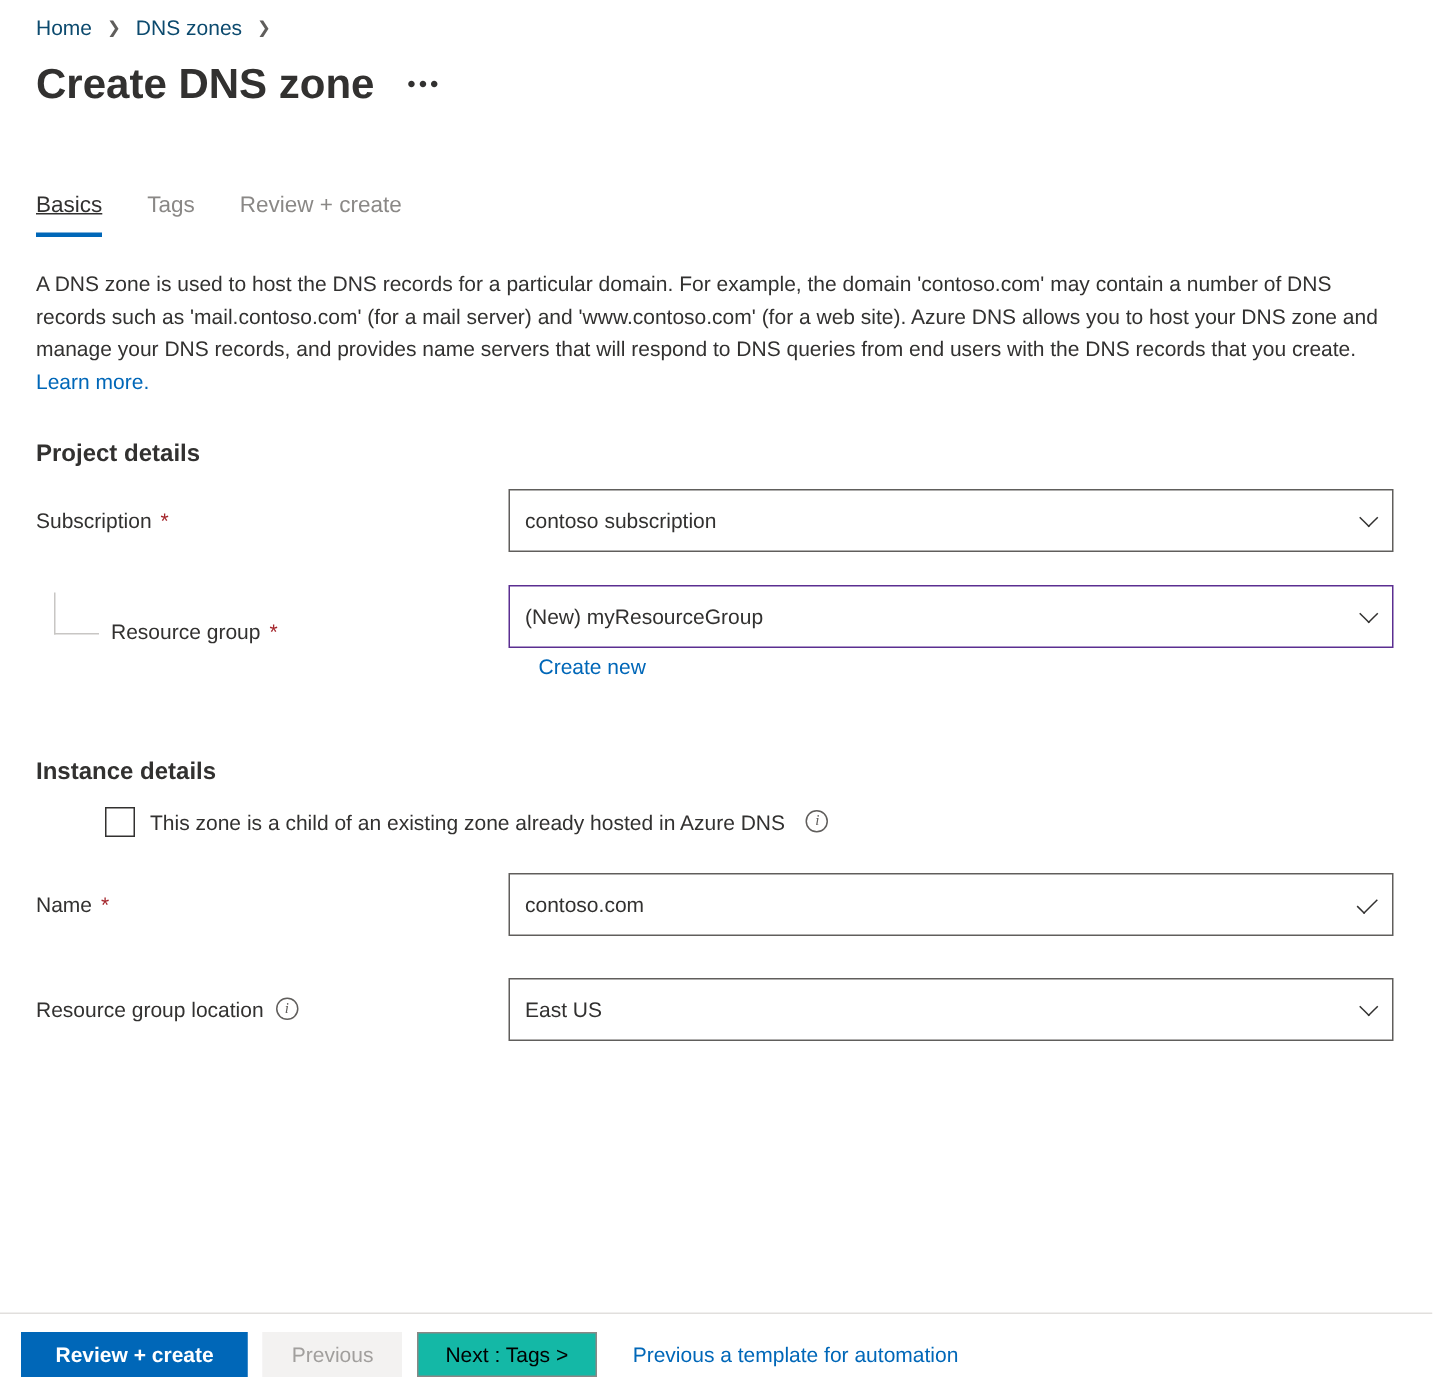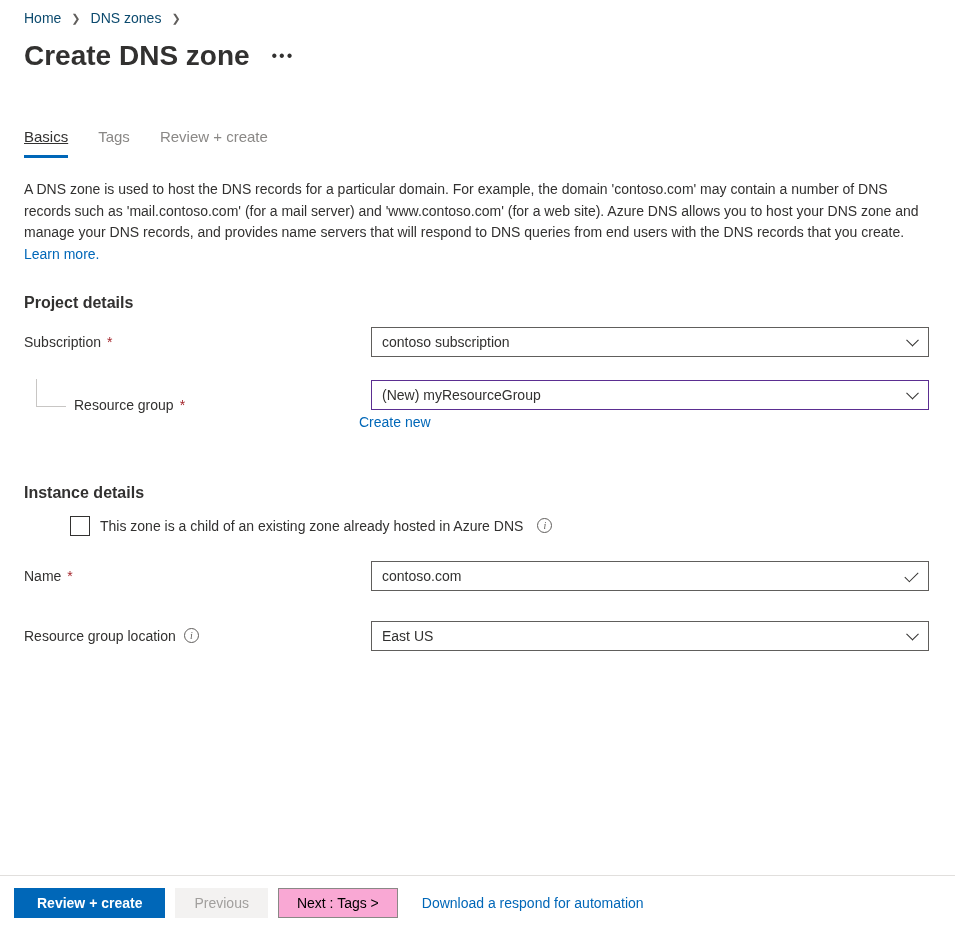--- a/index.html
+++ b/index.html
@@ -115,29 +115,28 @@
     cursor: default;
     margin-left: 4px;
   }
   .field-control {
     flex: 1;
     max-width: 590px;
   }
   .select-box {
     position: relative;
     border: 1px solid #605e5c;
-    height: 30px;
+    height: 42px;
     padding: 4px 30px 4px 10px;
     font-size: 14px;
     background: #fff;
     cursor: pointer;
     display: flex;
     align-items: center;
     color: #323130;
-    margin-left: 32px;
   }
   .select-box.highlighted { border-color: #5b2e91; }
   .select-box.validated::after {
     content: "";
     position: absolute;
     right: 10px;
     top: 50%;
     transform: translateY(-60%) rotate(-45deg);
     width: 12px; height: 6px;
     border-left: 1.5px solid #323130;
@@ -182,21 +181,21 @@
     padding: 12px 14px;
     display: flex;
     align-items: center;
     gap: 10px;
   }
   .btn {
     height: 30px;
     padding: 0 18px;
     font-size: 14px;
     border: 1px solid #8a8886;
-    background: #f9a8d4;
+    background: #14b8a6;
     cursor: pointer;
     display: inline-flex;
     align-items: center;
     justify-content: center;
   }
   .btn.primary {
     background: #0067b8;
     color: #fff;
     border-color: #0067b8;
     font-weight: 600;
@@ -303,14 +302,14 @@
       </div>
     </div>
   </div>
 
 </div>
 
 <div class="footer">
   <button class="btn primary">Review + create</button>
   <button class="btn disabled">Previous</button>
   <button class="btn">Next : Tags &gt;</button>
-  <a href="#" class="footer-link">Download a respond for automation</a>
+  <a href="#" class="footer-link">Previous a template for automation</a>
 </div>
 
 </body></html>

